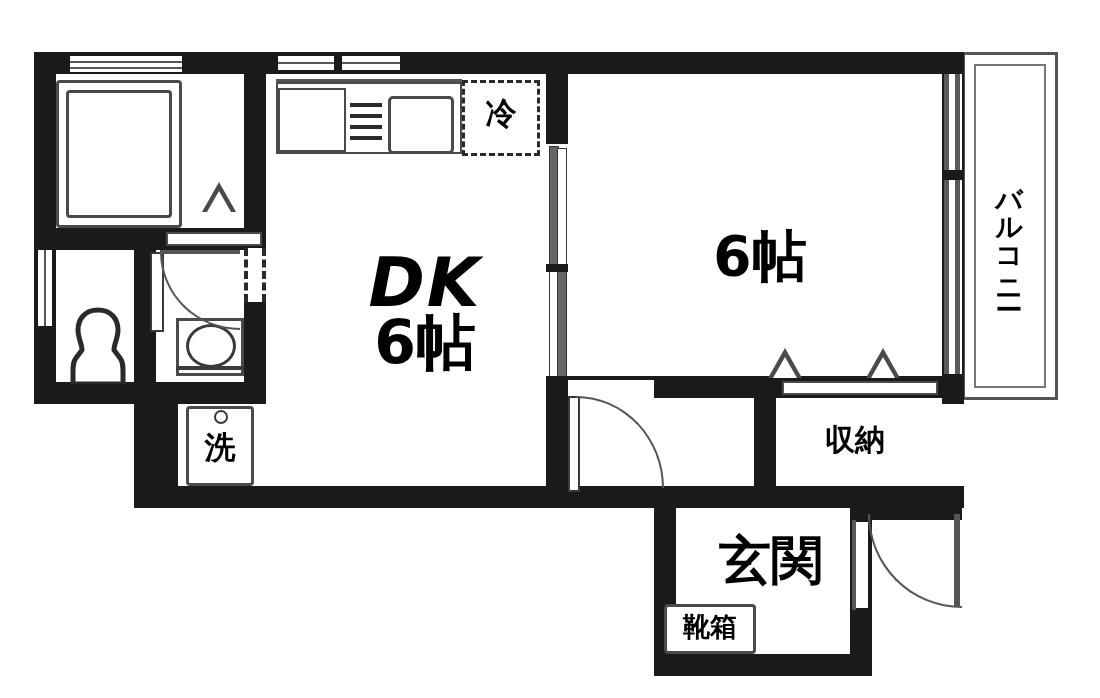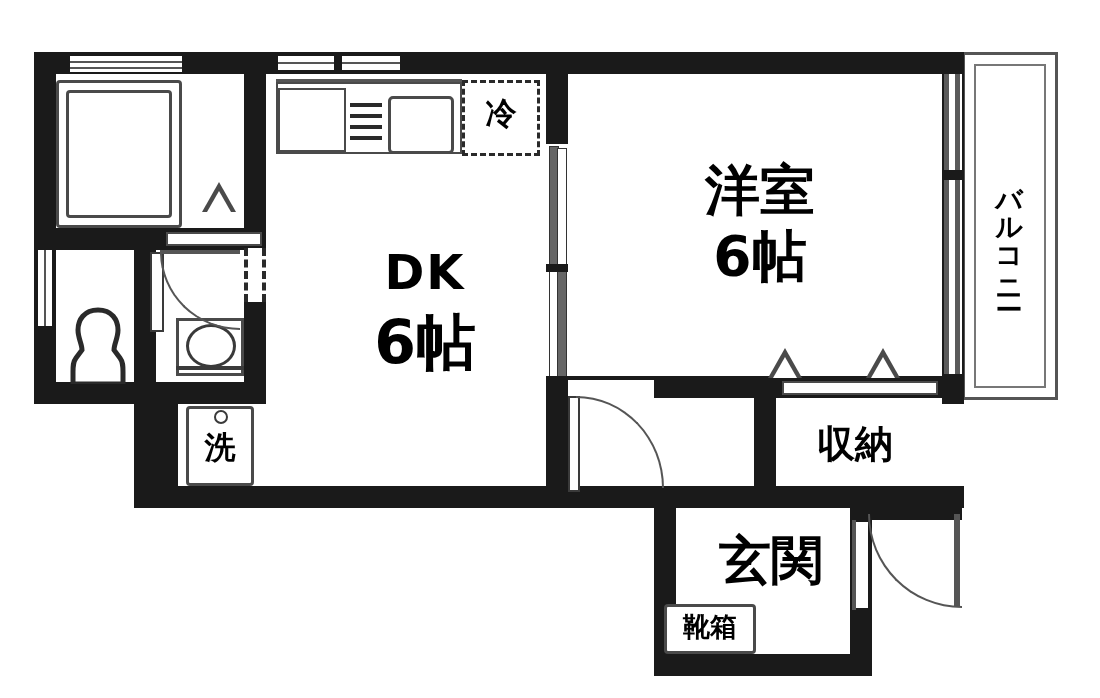--- a/index.html
+++ b/index.html
@@ -165,37 +165,36 @@
 
   <div class="wall" style="left:546px; top:376px; width:418px; height:22px;"></div>
 
   <div class="wall" style="left:754px; top:376px; width:22px; height:132px;"></div>
 
   <div class="white" style="left:568px; top:380px; width:86px; height:106px;"></div>
   <div class="thinline" style="left:568px; top:396px; width:8px; height:92px; background:#fff; border:2px solid #3a3a3a;"></div>
   <div class="door-arc" style="left:576px; top:396px; width:88px; height:92px; border-radius:0 100% 0 0; border-bottom:none; border-left:none;"></div>
   <div class="wall" style="left:546px; top:376px; width:22px; height:22px;"></div>
 
-  <div class="label" style="left:790px; top:425px; width:130px; font-size:38px;">収納</div>
+  <div class="label" style="left:790px; top:425px; width:130px; font-size:30px;">収納</div>
 
   <div class="white" style="left:782px; top:381px; width:156px; height:14px; border:2px solid #4a4a4a; box-sizing:border-box;"></div>
   <div class="tri" style="left:768px; top:348px;"></div>
   <div class="tri-in" style="left:773px; top:357px;"></div>
   <div class="tri" style="left:866px; top:348px;"></div>
   <div class="tri-in" style="left:871px; top:357px;"></div>
 
-  <div class="label" style="left:690px; top:162px; width:140px; font-size:55px;">洋室</div>
   <div class="label" style="left:690px; top:228px; width:140px; font-size:55px;">6帖</div>
 
   <div class="white" style="left:944px; top:74px; width:18px; height:300px;"></div>
   <div class="thinline" style="left:944px; top:74px; width:5px; height:300px; background:#5a5a5a;"></div>
   <div class="thinline" style="left:955px; top:74px; width:5px; height:300px; background:#5a5a5a;"></div>
   <div class="wall" style="left:942px; top:170px; width:22px; height:10px;"></div>
 
-  <div class="label" style="left:340px; top:248px; width:170px; font-size:48px; letter-spacing:2px;">DK</div>
+  <div class="label" style="left:340px; top:248px; width:170px; font-size:68px; letter-spacing:2px;font-style:italic;">DK</div>
   <div class="label" style="left:340px; top:312px; width:170px; font-size:60px;">6帖</div>
 
   <div class="box" style="left:276px; top:82px; width:186px; height:72px; border-width:2px;"></div>
   <div class="box" style="left:278px; top:88px; width:68px; height:64px; border-width:2px;"></div>
 
   <div class="burner" style="left:350px; top:103px; width:32px;"></div>
   <div class="burner" style="left:350px; top:114px; width:32px;"></div>
   <div class="burner" style="left:350px; top:125px; width:32px;"></div>
   <div class="burner" style="left:350px; top:136px; width:32px;"></div>
   <div class="box-r" style="left:388px; top:96px; width:66px; height:58px; border-width:3px; border-radius:5px;"></div>

